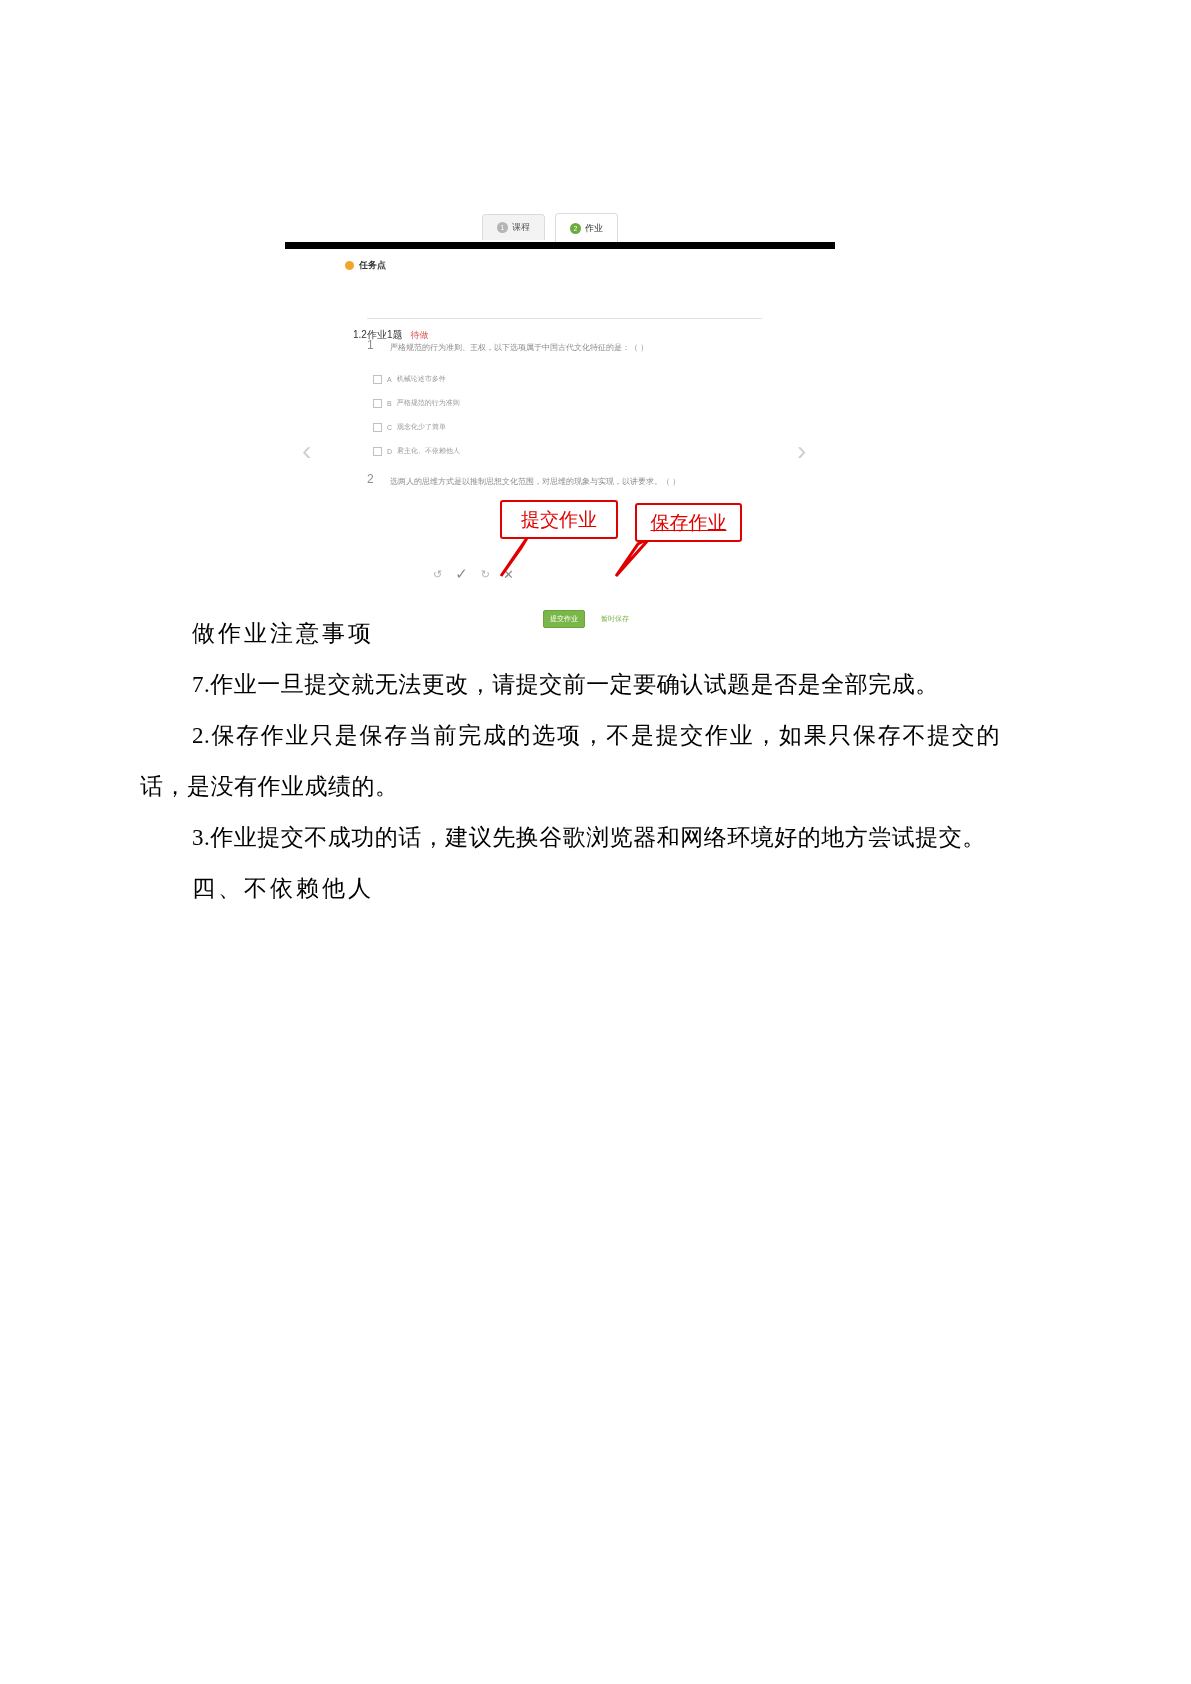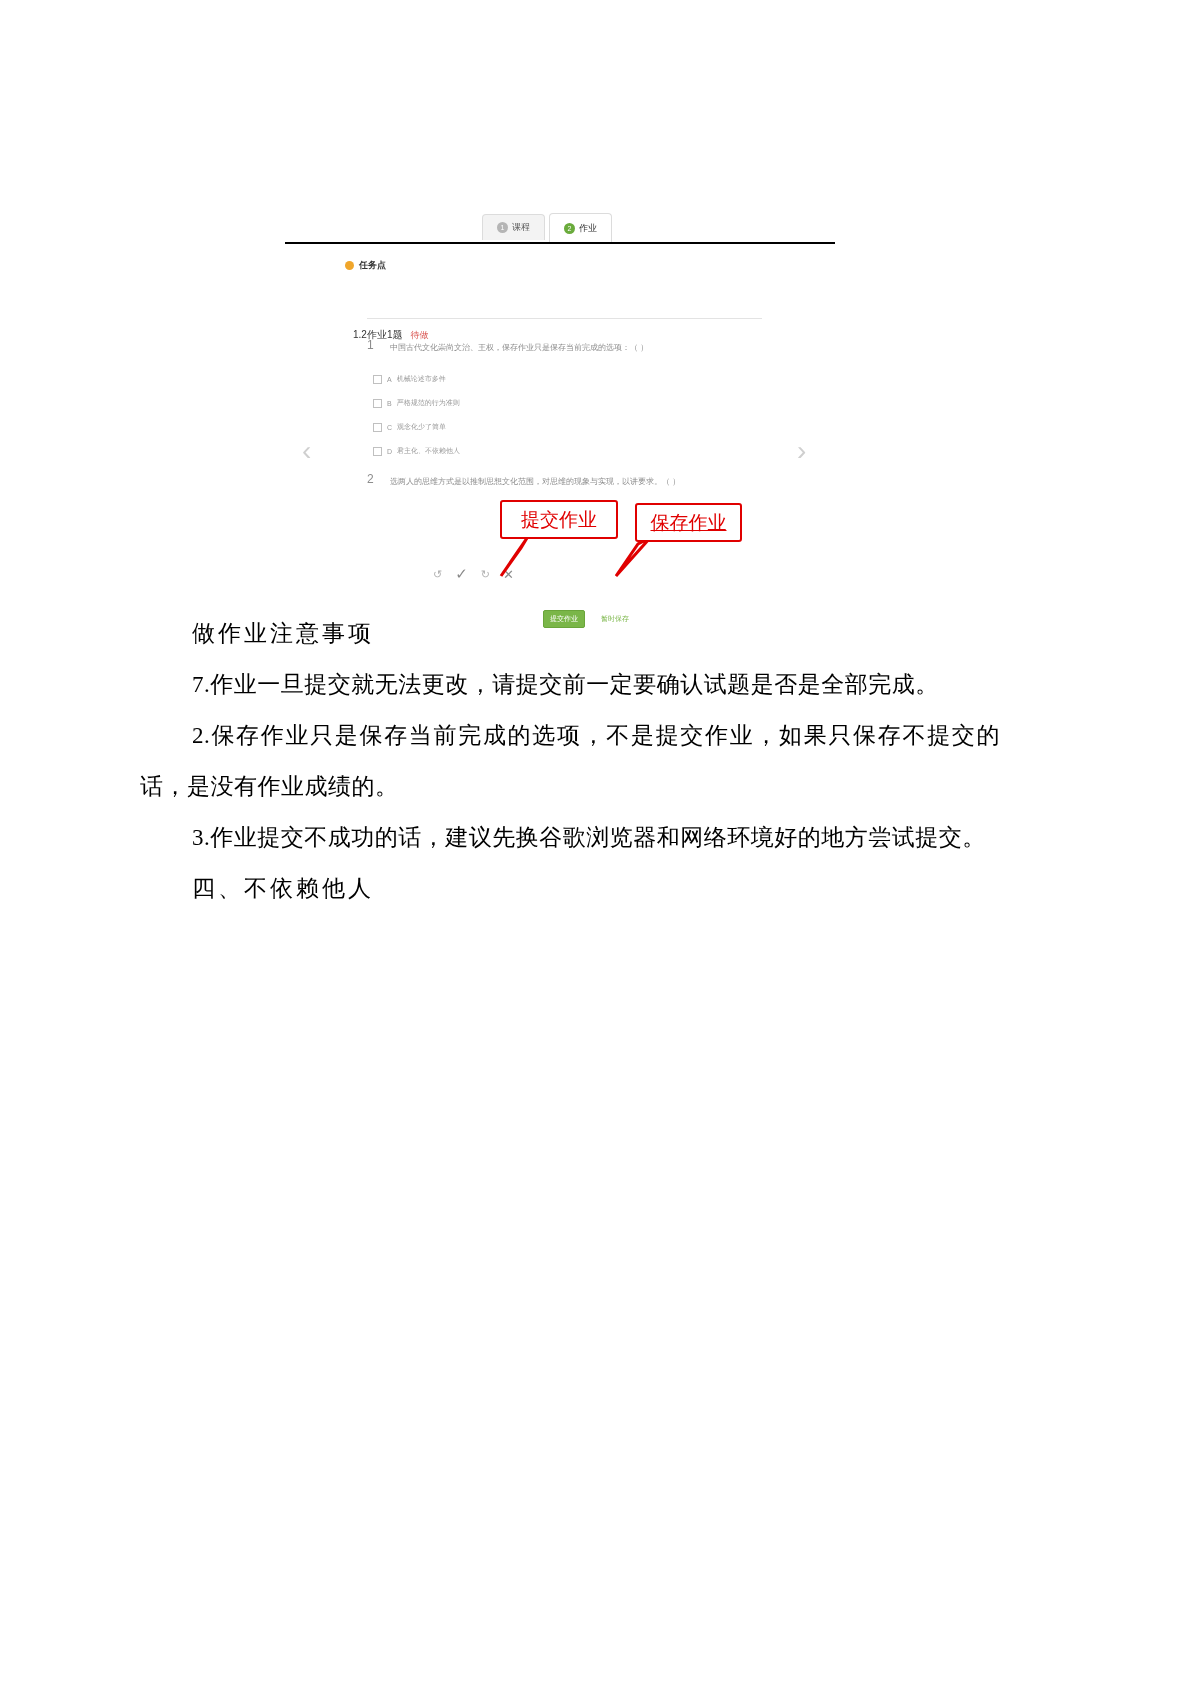--- a/index.html
+++ b/index.html
@@ -26,21 +26,21 @@
     background: #ffffff;
   }
 
   
   .tabbar {
     position: absolute;
     left: 0;
     top: 5px;
     width: 550px;
     height: 32px;
-    border-bottom: 2px solid #000000;
+    border-bottom: 7px solid #000000;
   }
   .tab {
     position: absolute;
     top: 4px;
     height: 26px;
     box-sizing: border-box;
     border: 1px solid #dcdcdc;
     border-bottom: none;
     border-radius: 4px 4px 0 0;
     background: #f3f3f3;
@@ -53,21 +53,21 @@
     color: #555;
   }
   .tab.selected {
     background: #ffffff;
     border-color: #dcdcdc;
     height: 29px;
     top: 3px;
     color: #333;
   }
   #tab-course { left: 197px; width: 63px; }
-  #tab-homework { left: 264px; width: 63px; }
+  #tab-homework { left: 270px; width: 63px; }
   .tab-badge {
     width: 11px; height: 11px;
     border-radius: 50%;
     display: inline-flex;
     align-items: center;
     justify-content: center;
     font-size: 7px;
     color: #fff;
     font-family: "Liberation Sans", sans-serif;
   }
@@ -293,21 +293,21 @@
     </div>
 
     <div class="hw-title">
       <span>1.2作业1题</span>
       <span class="hw-status">待做</span>
     </div>
 
     <div class="rule"></div>
 
     <div class="q q-num" style="left:22px; top:88px;">1</div>
-    <div class="q q-text" style="left:45px; top:92px;">中国古代文化崇尚文治、王权，保存作业只是保存当前完成的选项：（ ）</div>
+    <div class="q q-text" style="left:45px; top:92px;">严格规范的行为准则、王权，以下选项属于中国古代文化特征的是：（ ）</div>
 
     <div class="opt" style="left:28px; top:124px;">
       <span class="opt-box"></span>
       <span>A</span>
       <span>机械论述市多件</span>
     </div>
     <div class="opt" style="left:28px; top:148px;">
       <span class="opt-box"></span>
       <span>B</span>
       <span>严格规范的行为准则</span>

